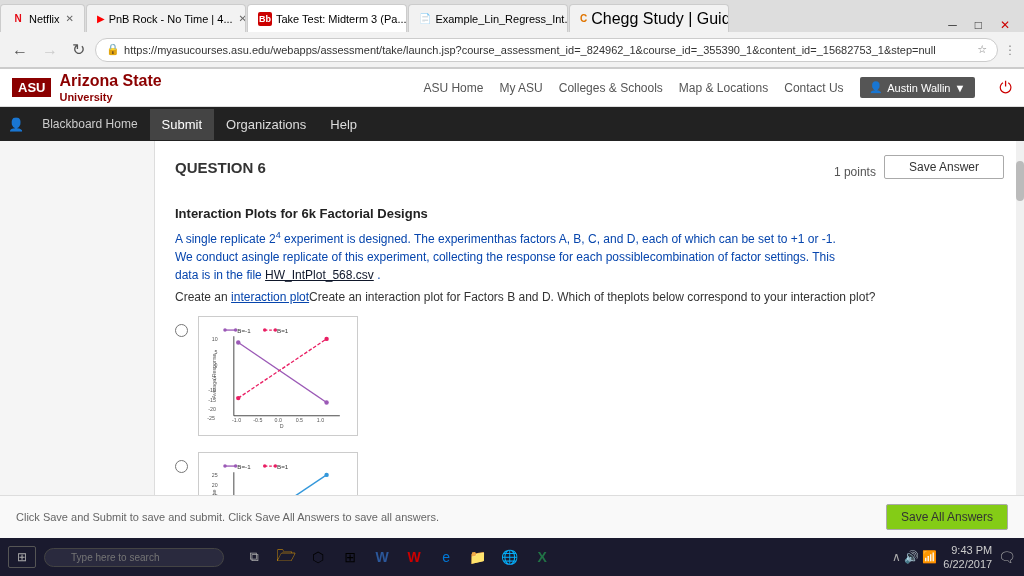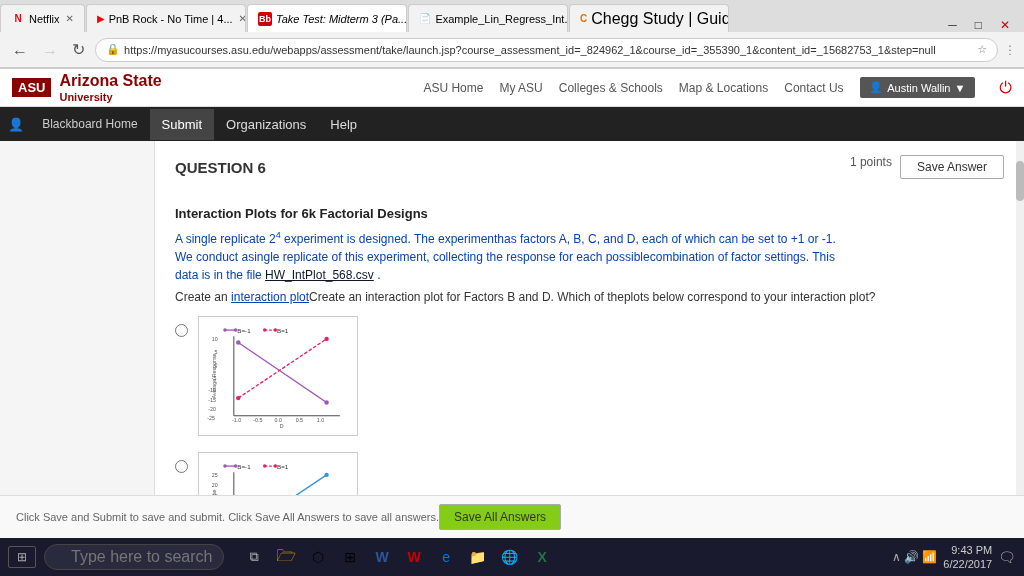--- a/index.html
+++ b/index.html
@@ -37,46 +37,46 @@
     .bb-home { color: #ccc; font-size: 12px; }
 
     
     .main-layout { display: flex; height: calc(576px - 32px - 36px - 38px - 34px); }
     .sidebar { width: 155px; background: #f5f5f5; border-right: 1px solid #ddd; flex-shrink: 0; }
     .content-area { flex: 1; overflow-y: auto; padding: 14px 20px; background: #fff; }
 
     
     .question-header { display: flex; justify-content: space-between; align-items: center; margin-bottom: 27px; }
     .question-title { font-size: 15px; font-weight: bold; color: #333; }
-    .points-area { display: flex; align-items: flex-start; gap: 8px; }
+    .points-area { display: flex; align-items: flex-end; gap: 8px; }
     .points-badge { font-size: 12px; color: #555; }
-    .save-answer-btn { background: #fff; border: 1px solid #aaa; color: #333; padding: 4px 16px; font-size: 12px; cursor: pointer; border-radius: 2px; }
+    .save-answer-btn { background: #fff; border: 1px solid #aaa; color: #333; padding: 4px 24px; font-size: 12px; cursor: pointer; border-radius: 2px; }
 
     .question-subtitle { font-size: 13px; font-weight: bold; color: #222; margin-bottom: 8px; }
     .question-text { font-size: 12px; color: #0645ad; margin-bottom: 6px; line-height: 1.5; }
     .question-text a { color: #0645ad; }
     .question-prompt { font-size: 12px; color: #333; margin-bottom: 12px; }
     .question-prompt a { color: #0645ad; }
 
     
     .chart-option { display: flex; align-items: flex-start; margin-bottom: 16px; }
     .radio-btn { margin-top: 8px; margin-right: 10px; flex-shrink: 0; }
     .chart-container { border: 1px solid #ccc; padding: 6px; width: 160px; height: 120px; position: relative; background: #fff; }
     .chart-svg { width: 100%; height: 100%; }
 
     
-    .footer-bar { position: fixed; bottom: 38px; left: 0; right: 0; background: #f9f9f9; border-top: 1px solid #ddd; padding: 8px 16px; display: flex; align-items: center; font-size: 11px; color: #666; z-index: 100; }
+    .footer-bar { position: fixed; bottom: 38px; left: 0; right: 0; background: #f9f9f9; border-top: 1px solid #ddd; padding: 8px 16px; display: flex; justify-content: space-between; align-items: center; font-size: 11px; color: #666; z-index: 100; }
     .footer-btns { display: flex; gap: 8px; }
     .save-all-btn { background: #84cc16; border: 1px solid #aaa; color: #333; padding: 5px 14px; font-size: 12px; cursor: pointer; border-radius: 2px; }
     .save-submit-btn { background: #c0392b; border: none; color: #fff; padding: 5px 14px; font-size: 12px; cursor: pointer; border-radius: 2px; }
 
     
     .taskbar { position: fixed; bottom: 0; left: 0; right: 0; height: 38px; background: #1a1a2e; display: flex; align-items: center; padding: 0 8px; z-index: 200; }
     .taskbar-start { background: transparent; border: 1px solid #555; color: #aaa; padding: 3px 8px; font-size: 12px; display: flex; align-items: center; gap: 4px; margin-right: 8px; cursor: pointer; border-radius: 2px; }
-    .taskbar-search { background: #2a2a3e; border: 1px solid #444; color: #aaa; padding: 3px 10px 3px 26px; font-size: 16px; width: 180px; border-radius: 14px; position: relative; }
+    .taskbar-search { background: #2a2a3e; border: 1px solid #444; color: #aaa; padding: 3px 10px 3px 26px; font-size: 10px; width: 180px; border-radius: 14px; position: relative; }
     .taskbar-search-wrap { position: relative; margin-right: 8px; }
     .taskbar-search-icon { position: absolute; left: 8px; top: 50%; transform: translateY(-50%); color: #aaa; font-size: 11px; }
     .taskbar-items { display: flex; align-items: center; gap: 4px; margin-left: 8px; }
     .taskbar-item { width: 28px; height: 28px; display: flex; align-items: center; justify-content: center; font-size: 16px; cursor: pointer; border-radius: 2px; }
     .taskbar-right { margin-left: auto; display: flex; align-items: center; gap: 6px; color: #ccc; font-size: 11px; }
     .taskbar-time { text-align: right; line-height: 1.3; }
 
     .scrollbar-track { position: absolute; right: 0; top: 0; width: 8px; height: 100%; background: #f0f0f0; }
     .scrollbar-thumb { width: 8px; height: 40px; background: #bbb; border-radius: 4px; position: absolute; top: 20px; }
 
@@ -93,21 +93,21 @@
       <span style="font-size:11px;">Netflix</span>
       <span class="tab-close">✕</span>
     </div>
     <div class="tab">
       <span class="tab-favicon" style="color:#f00;">▶</span>
       <span style="font-size:11px;">PnB Rock - No Time | 4...</span>
       <span class="tab-close">✕</span>
     </div>
     <div class="tab active">
       <span class="tab-favicon" style="background:#c00;color:#fff;border-radius:2px;padding:1px 3px;font-size:9px;font-weight:bold;">Bb</span>
-      <span style="font-size:11px;font-style:italic;">Take Test: Midterm 3 (Pa...</span>
+      <span style="font-size:11px;">Take Test: Midterm 3 (Pa...</span>
 
     </div>
     <div class="tab">
       <span class="tab-favicon">📄</span>
       <span style="font-size:11px;">Example_Lin_Regress_Int...</span>
 
     </div>
     <div class="tab">
       <span class="tab-favicon" style="color:#e07500;font-weight:bold;">C</span>
       <span style="font-size:16px;">Chegg Study | Guided St...</span>

